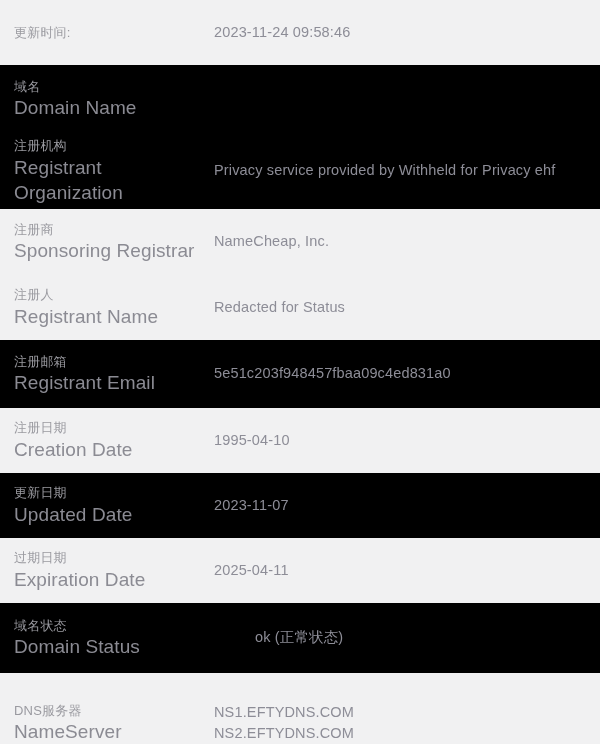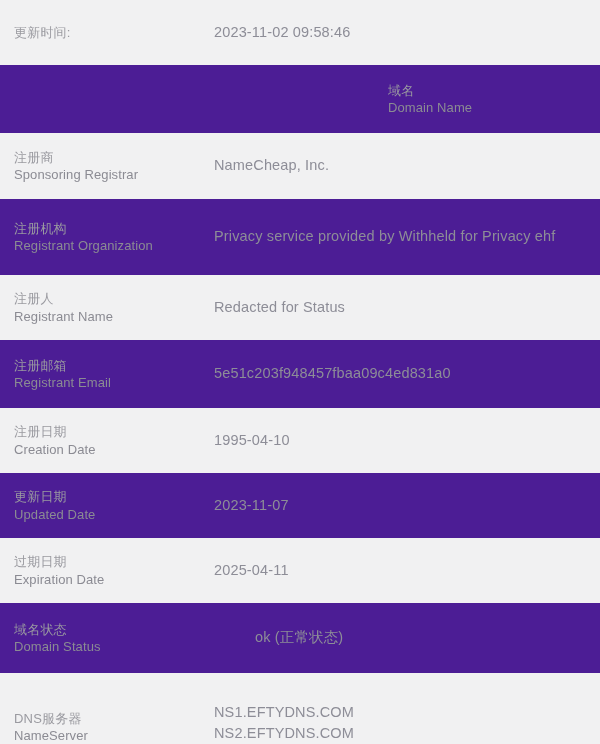--- a/index.html
+++ b/index.html
@@ -22,39 +22,39 @@
   }
   .whois-row {
     display: flex;
     align-items: center;
     box-sizing: border-box;
     width: 100%;
     padding: 0 12px 0 14px;
     flex: none;
   }
   .whois-row.bg-gray  { background: #f1f1f2; }
-  .whois-row.bg-light { background: #4c1d95; justify-content: flex-end; }
+  .whois-row.bg-light { background: #000000; }
 
   .row-label {
     width: 200px;
     flex: none;
     box-sizing: border-box;
     padding-right: 8px;
     line-height: 1.32;
   }
   .label-cn {
     display: block;
     font-size: 13px;
     color: #9a9aa0;
     letter-spacing: 0.2px;
     white-space: nowrap;
   }
   .label-en {
     display: block;
-    font-size: 13px;
+    font-size: 19px;
     color: #8b8b93;
     letter-spacing: 0.1px;
   }
   .label-cn:empty, .label-en:empty { display: none; }
 
   .row-value {
     flex: 1 1 auto;
     min-width: 0;
     font-size: 14.5px;
     color: #8d8d97;
@@ -79,48 +79,48 @@
 <body>
 
 <div id="whois-panel">
 
   <div class="whois-row bg-gray h65">
     <div class="row-label">
       <span class="label-cn">更新时间:</span>
 
     </div>
     <div class="row-value">
-      <span class="vline">2023-11-02 09:58:46</span>
+      <span class="vline">2023-11-24 09:58:46</span>
     </div>
   </div>
 
   <div class="whois-row bg-light h68">
     <div class="row-label">
       <span class="label-cn">域名</span>
       <span class="label-en">Domain Name</span>
     </div>
   </div>
 
+  <div class="whois-row bg-light h76">
+    <div class="row-label">
+      <span class="label-cn">注册机构</span>
+      <span class="label-en">Registrant Organization</span>
+    </div>
+    <div class="row-value">
+      <span class="vline">Privacy service provided by Withheld for Privacy ehf</span>
+    </div>
+  </div>
+
   <div class="whois-row bg-gray h66">
     <div class="row-label">
       <span class="label-cn">注册商</span>
       <span class="label-en">Sponsoring Registrar</span>
     </div>
     <div class="row-value">
       <span class="vline">NameCheap, Inc.</span>
-    </div>
-  </div>
-
-  <div class="whois-row bg-light h76">
-    <div class="row-label">
-      <span class="label-cn">注册机构</span>
-      <span class="label-en">Registrant Organization</span>
-    </div>
-    <div class="row-value">
-      <span class="vline">Privacy service provided by Withheld for Privacy ehf</span>
     </div>
   </div>
 
   <div class="whois-row bg-gray h65">
     <div class="row-label">
       <span class="label-cn">注册人</span>
       <span class="label-en">Registrant Name</span>
     </div>
     <div class="row-value">
       <span class="vline">Redacted for Status</span>

